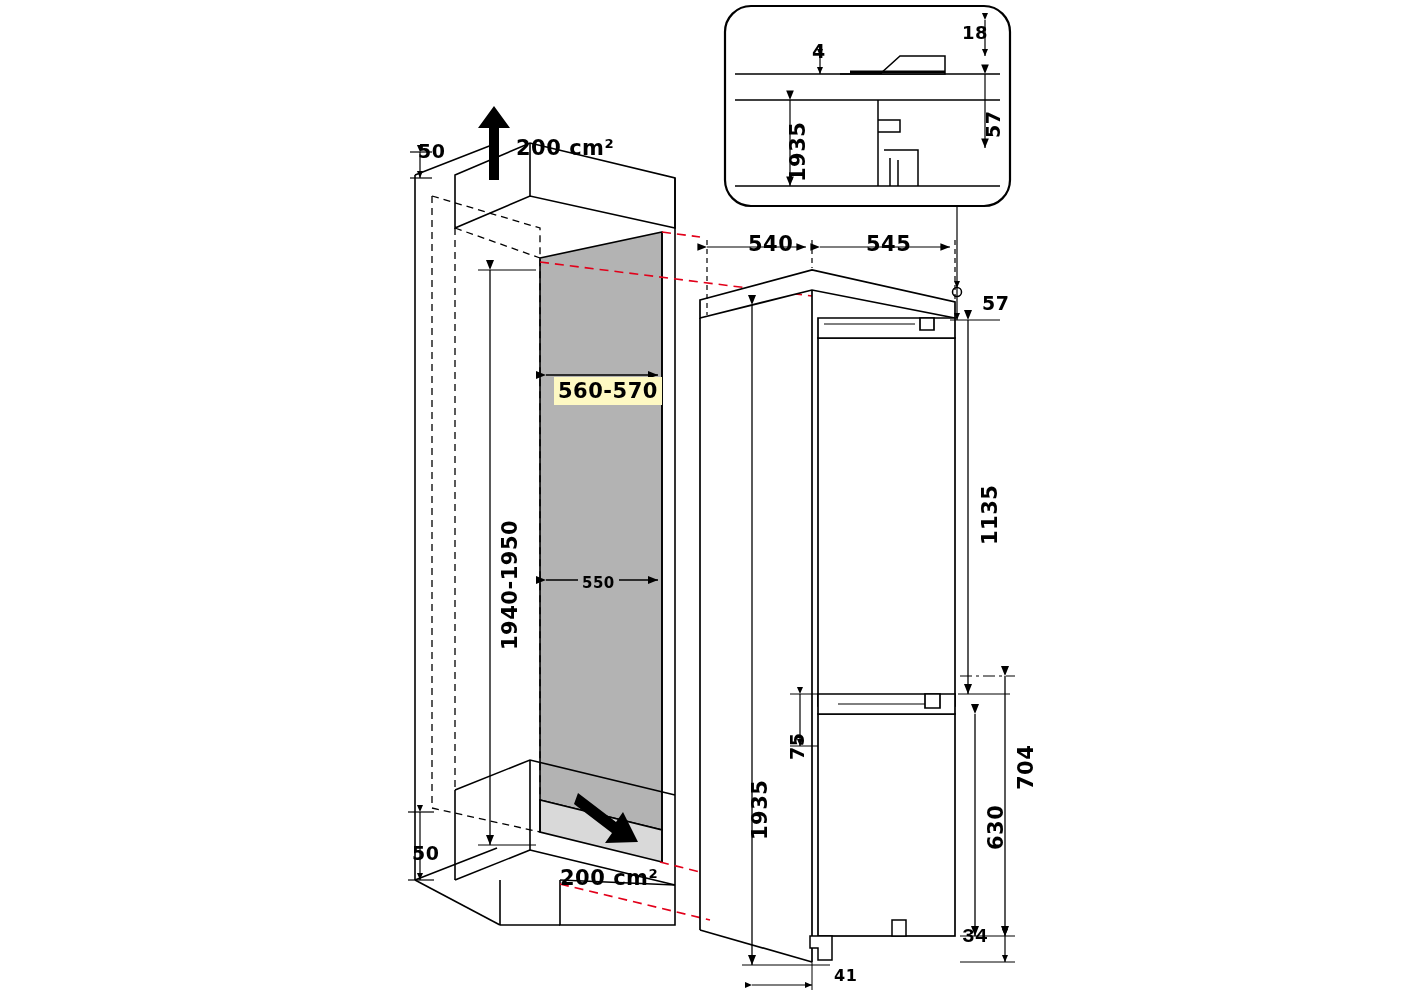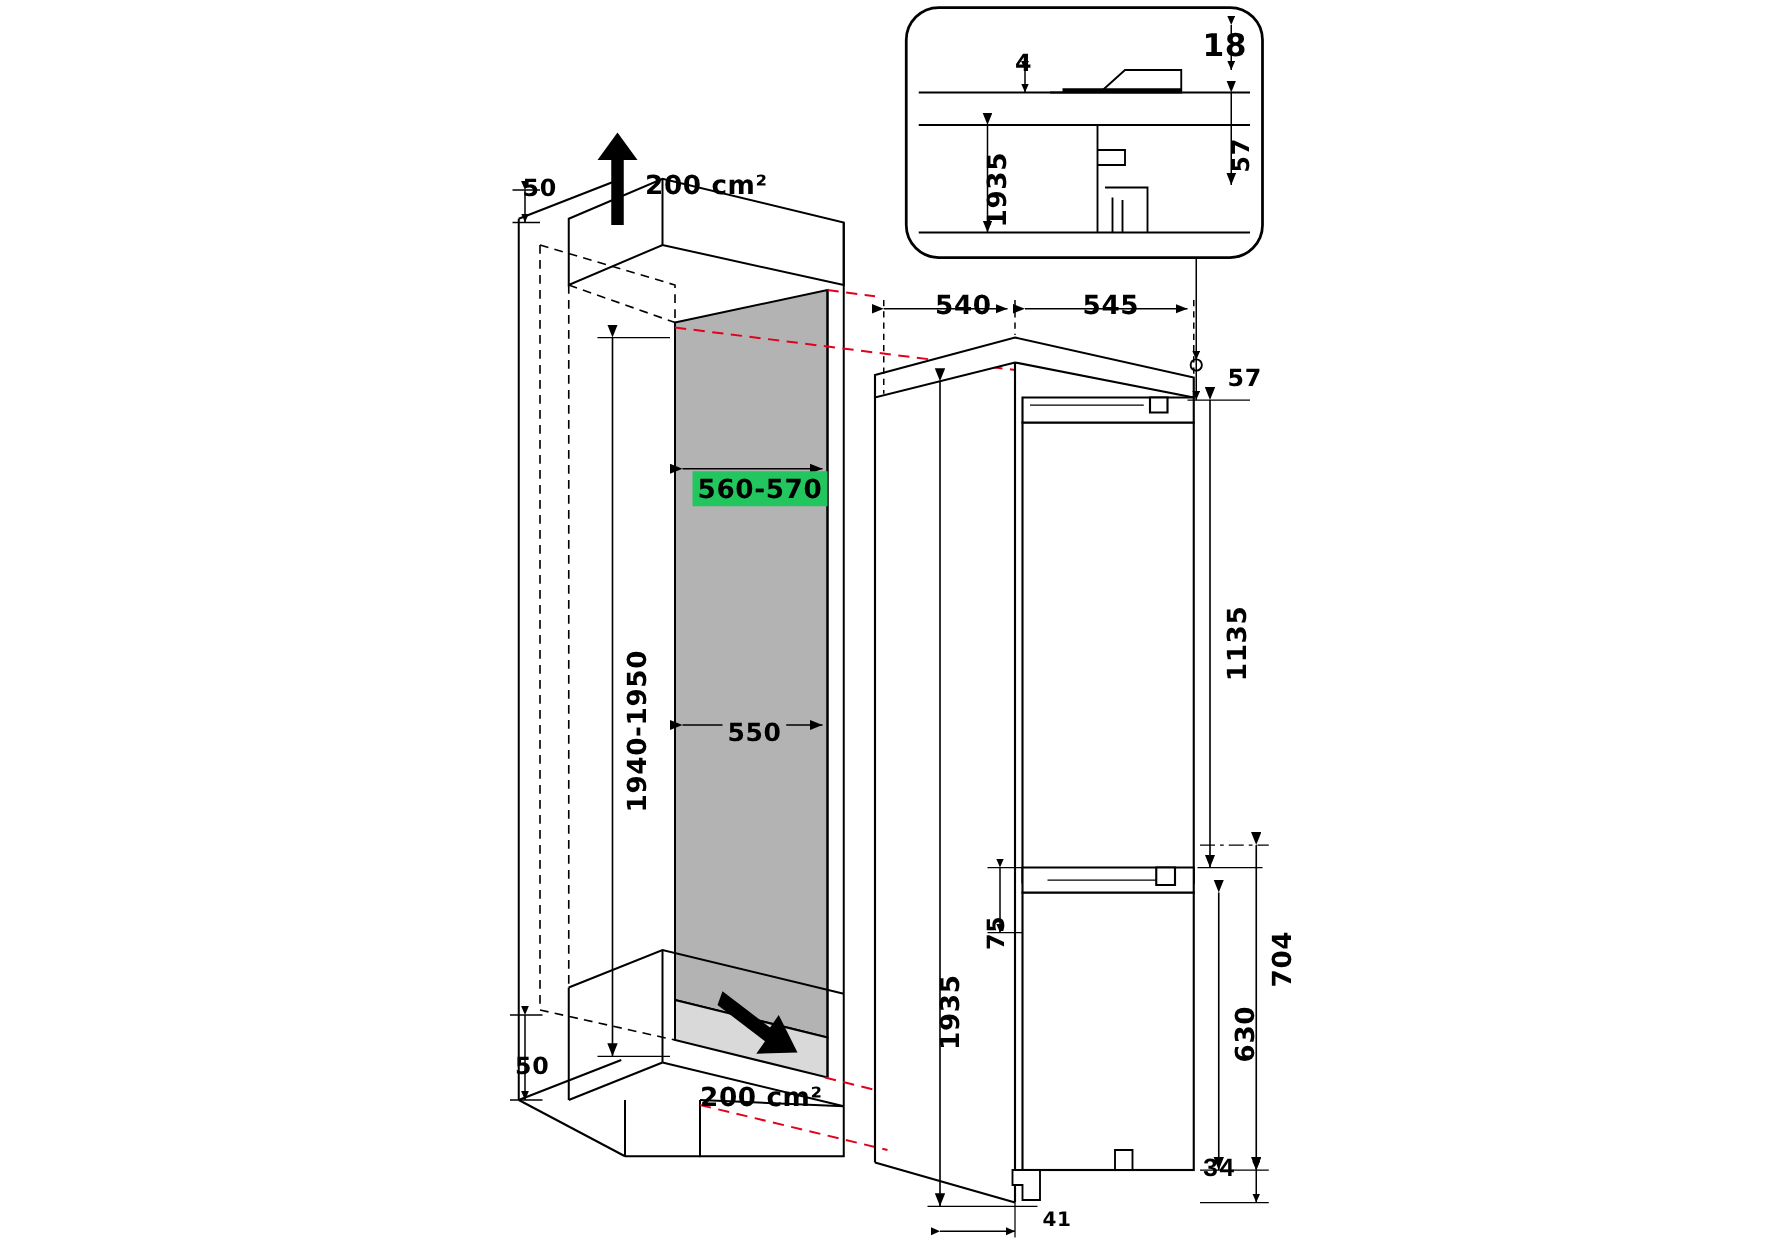--- a/index.html
+++ b/index.html
@@ -194,33 +194,33 @@
       <line x1="985" y1="74" x2="985" y2="148" marker-start="url(#ar)" marker-end="url(#ar)"></line>
       <line x1="790" y1="100" x2="790" y2="186" marker-start="url(#ar)" marker-end="url(#ar)"></line>
     </g>
   </g>
 </svg>
 
 <div class="lbl" style="left:418px;top:140px;font-size:19px;">50</div>
 <div class="lbl" style="left:516px;top:136px;font-size:21px;">200 cm²</div>
 <div class="lbl" style="left:412px;top:842px;font-size:19px;">50</div>
 <div class="lbl" style="left:560px;top:866px;font-size:21px;">200 cm²</div>
-<div class="lbl" style="left:554px;top:377px;font-size:21px;background:#22c55e;padding:2px 4px;">560-570</div>
-<div class="lbl" style="left:578px;top:572px;font-size:20px;background:#b3b3b3;padding:2px 4px;">550</div>
+<div class="lbl" style="left:554px;top:377px;font-size:21px;background:#fef9c3;padding:2px 4px;">560-570</div>
+<div class="lbl" style="left:578px;top:572px;font-size:15px;background:#b3b3b3;padding:2px 4px;">550</div>
 <div class="lbl v" style="left:498px;top:650px;font-size:21px;transform:rotate(-90deg);">1940-1950</div>
 
 <div class="lbl" style="left:748px;top:232px;font-size:21px;">540</div>
 <div class="lbl" style="left:866px;top:232px;font-size:21px;text-align:center;">545</div>
 <div class="lbl" style="left:982px;top:292px;font-size:19px;">57</div>
 <div class="lbl v" style="left:978px;top:545px;font-size:21px;transform:rotate(-90deg);">1135</div>
 <div class="lbl v" style="left:786px;top:760px;font-size:19px;transform:rotate(-90deg);">75</div>
 <div class="lbl v" style="left:748px;top:840px;font-size:21px;transform:rotate(-90deg);">1935</div>
 <div class="lbl v" style="left:984px;top:850px;font-size:21px;transform:rotate(-90deg);">630</div>
 <div class="lbl v" style="left:1014px;top:790px;font-size:21px;transform:rotate(-90deg);">704</div>
 <div class="lbl" style="left:962px;top:925px;font-size:21px;font-family:Liberation Mono, monospace;">34</div>
 <div class="lbl" style="left:834px;top:966px;font-size:16px;">41</div>
 
-<div class="lbl" style="left:962px;top:22px;font-size:25px;">18</div>
+<div class="lbl" style="left:962px;top:22px;font-size:18px;">18</div>
 <div class="lbl" style="left:812px;top:40px;font-size:19px;">4</div>
 <div class="lbl v" style="left:982px;top:138px;font-size:19px;transform:rotate(-90deg);">57</div>
 <div class="lbl v" style="left:786px;top:182px;font-size:21px;transform:rotate(-90deg);">1935</div>
 
 </div>
 
 </body></html>

